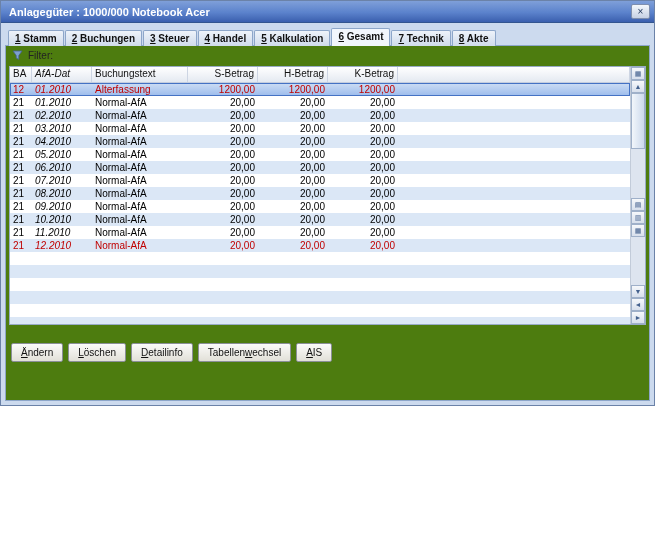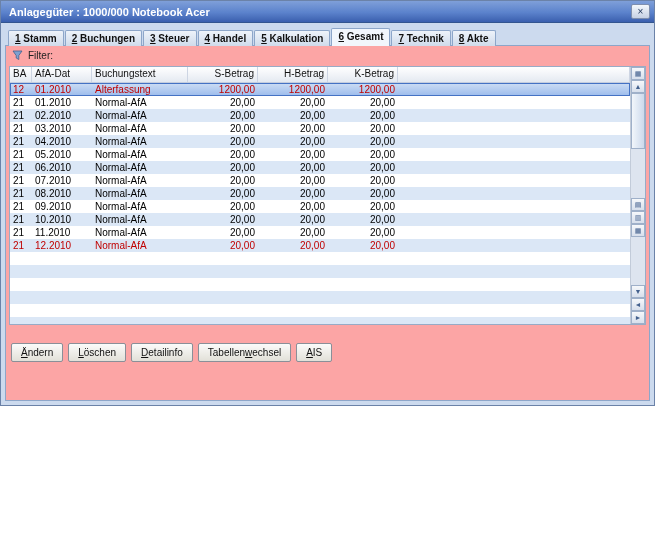--- a/index.html
+++ b/index.html
@@ -13,33 +13,33 @@
   .close-btn{width:19px;height:15px;font-size:10px;line-height:12px;padding:0;
              background:linear-gradient(#f4f7fb,#c6d1e4);border:1px solid #7f8fae;
              color:#243a5e;border-radius:2px;cursor:default;}
   .chrome{flex:1;display:flex;flex-direction:column;margin:4px;position:relative;}
   .tabstrip{height:18px;flex:0 0 18px;display:flex;align-items:flex-end;padding-left:3px;gap:1px;position:relative;z-index:2;}
   .tab{font-size:10px;padding:2px 6px;border:1px solid #8da6c9;border-bottom:none;
        border-radius:2px 2px 0 0;background:linear-gradient(#eef3fa,#cfdbeb);color:#111;
        position:relative;top:1px;white-space:nowrap;font-weight:bold;}
   .tab.active{background:#f2f6fc;padding-bottom:4px;top:1px;margin-top:24px;}
   .hot{text-decoration:underline;}
-  .panel{flex:1;border:1px solid #8da6c9;background:#fca5a5;position:relative;z-index:1;}
+  .panel{flex:1;border:1px solid #8da6c9;background:#4d7c0f;position:relative;z-index:1;}
   .filterbar{height:18px;display:flex;align-items:center;gap:5px;padding:0 6px;font-size:10px;color:#222;}
   .gridwrap{position:absolute;left:3px;right:3px;top:20px;bottom:75px;
             border:1px solid #98abc6;background:#fff;display:flex;}
   .grid{flex:1;display:flex;flex-direction:column;overflow:hidden;}
   .hrow{display:flex;height:15px;flex:0 0 15px;background:linear-gradient(#ffffff,#e4e9f1);
         border-bottom:1px solid #c4cdde;justify-content:flex-end;}
   .hcell{box-sizing:border-box;border-right:1px solid #cdd5e3;padding:1px 3px 0;font-size:10px;
          color:#111;overflow:hidden;white-space:nowrap;}
   .row{display:flex;height:13px;flex:0 0 13px;font-size:10px;color:#000;}
   .cell{box-sizing:border-box;padding:0 3px;line-height:13px;overflow:hidden;white-space:nowrap;}
   .col-ba{width:22px;flex:0 0 22px;}
-  .col-date{width:60px;flex:0 0 60px;}
+  .col-date{width:60px;flex:0 0 60px;font-style:italic;}
   .col-text{width:96px;flex:0 0 96px;}
   .col-s{width:70px;flex:0 0 70px;text-align:right;}
   .col-h{width:70px;flex:0 0 70px;text-align:right;}
   .col-k{width:70px;flex:0 0 70px;text-align:right;}
   .col-x{flex:1;}
   .row.stripe{background:#dbe7f6;}
   .row.selected{background:linear-gradient(#cdddf4,#9cbcec);outline:1px solid #4472c4;outline-offset:-1px;}
   .row.red .cell{color:#c00000;}
   .filler{flex:1;background:repeating-linear-gradient(to bottom,#ffffff 0 13px,#dbe7f6 13px 26px);}
   .vscroll{width:14px;flex:0 0 14px;border-left:1px solid #c2cbd9;background:#dde4ef;

